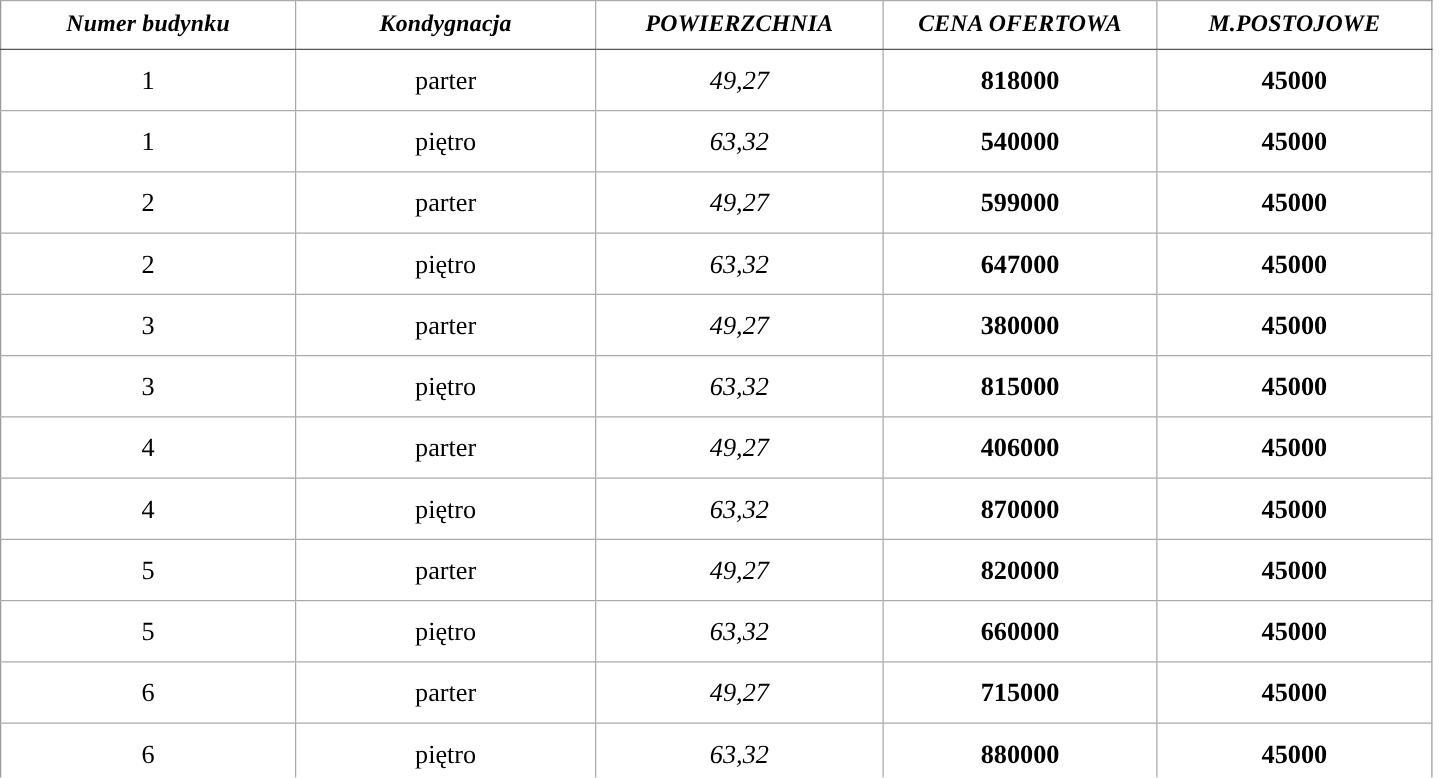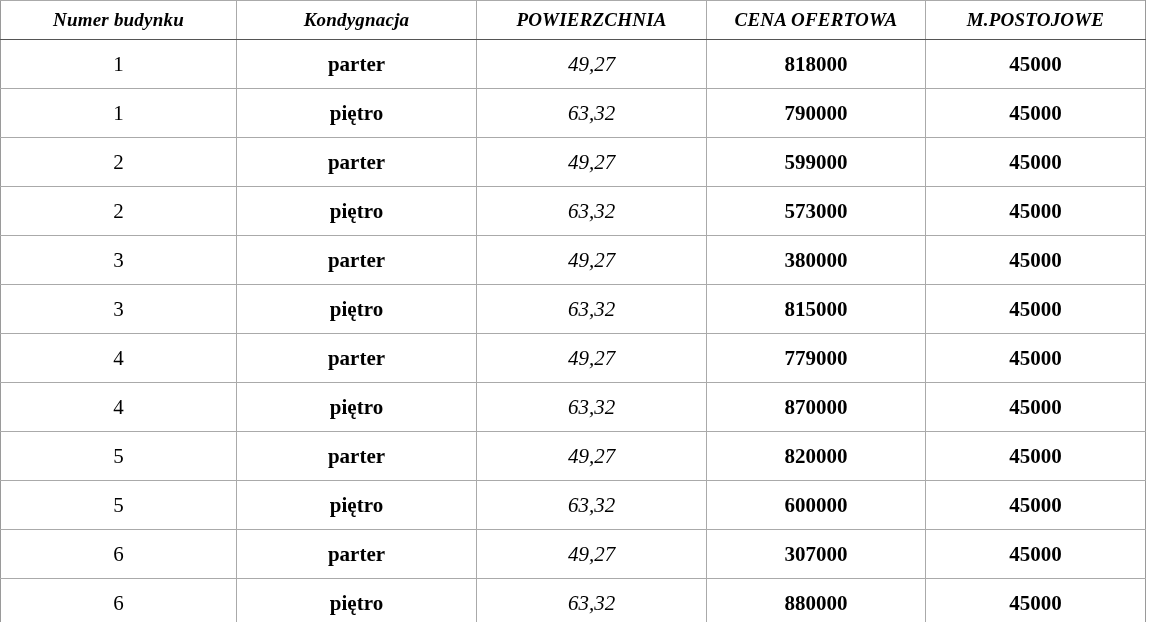--- a/index.html
+++ b/index.html
@@ -52,21 +52,21 @@
   table.price-table tbody td {
     height: 48px;
     font-size: 21px;
   }
   td.col-building {
     font-size: 21px;
     font-weight: normal;
   }
   td.col-floor {
     font-size: 21px;
-    font-weight: bold;
+    font-weight: normal;
   }
   td.col-area {
     font-size: 21px;
     font-weight: normal;
     font-style: italic;
   }
   td.col-price {
     font-size: 23px;
     font-weight: bold;
   }
@@ -106,84 +106,84 @@
           <td class="col-building">1</td>
           <td class="col-floor">parter</td>
           <td class="col-area">49,27</td>
           <td class="col-price">818000</td>
           <td class="col-parking">45000</td>
         </tr>
         <tr>
           <td class="col-building">1</td>
           <td class="col-floor">piętro</td>
           <td class="col-area">63,32</td>
-          <td class="col-price">790000</td>
+          <td class="col-price">540000</td>
           <td class="col-parking">45000</td>
         </tr>
         <tr>
           <td class="col-building">2</td>
           <td class="col-floor">parter</td>
           <td class="col-area">49,27</td>
           <td class="col-price">599000</td>
           <td class="col-parking">45000</td>
         </tr>
         <tr>
           <td class="col-building">2</td>
           <td class="col-floor">piętro</td>
           <td class="col-area">63,32</td>
-          <td class="col-price">573000</td>
+          <td class="col-price">647000</td>
           <td class="col-parking">45000</td>
         </tr>
         <tr>
           <td class="col-building">3</td>
           <td class="col-floor">parter</td>
           <td class="col-area">49,27</td>
           <td class="col-price">380000</td>
           <td class="col-parking">45000</td>
         </tr>
         <tr>
           <td class="col-building">3</td>
           <td class="col-floor">piętro</td>
           <td class="col-area">63,32</td>
           <td class="col-price">815000</td>
           <td class="col-parking">45000</td>
         </tr>
         <tr>
           <td class="col-building">4</td>
           <td class="col-floor">parter</td>
           <td class="col-area">49,27</td>
-          <td class="col-price">779000</td>
+          <td class="col-price">406000</td>
           <td class="col-parking">45000</td>
         </tr>
         <tr>
           <td class="col-building">4</td>
           <td class="col-floor">piętro</td>
           <td class="col-area">63,32</td>
           <td class="col-price">870000</td>
           <td class="col-parking">45000</td>
         </tr>
         <tr>
           <td class="col-building">5</td>
           <td class="col-floor">parter</td>
           <td class="col-area">49,27</td>
           <td class="col-price">820000</td>
           <td class="col-parking">45000</td>
         </tr>
         <tr>
           <td class="col-building">5</td>
           <td class="col-floor">piętro</td>
           <td class="col-area">63,32</td>
-          <td class="col-price">600000</td>
+          <td class="col-price">660000</td>
           <td class="col-parking">45000</td>
         </tr>
         <tr>
           <td class="col-building">6</td>
           <td class="col-floor">parter</td>
           <td class="col-area">49,27</td>
-          <td class="col-price">307000</td>
+          <td class="col-price">715000</td>
           <td class="col-parking">45000</td>
         </tr>
         <tr>
           <td class="col-building">6</td>
           <td class="col-floor">piętro</td>
           <td class="col-area">63,32</td>
           <td class="col-price">880000</td>
           <td class="col-parking">45000</td>
         </tr>
       </tbody>

